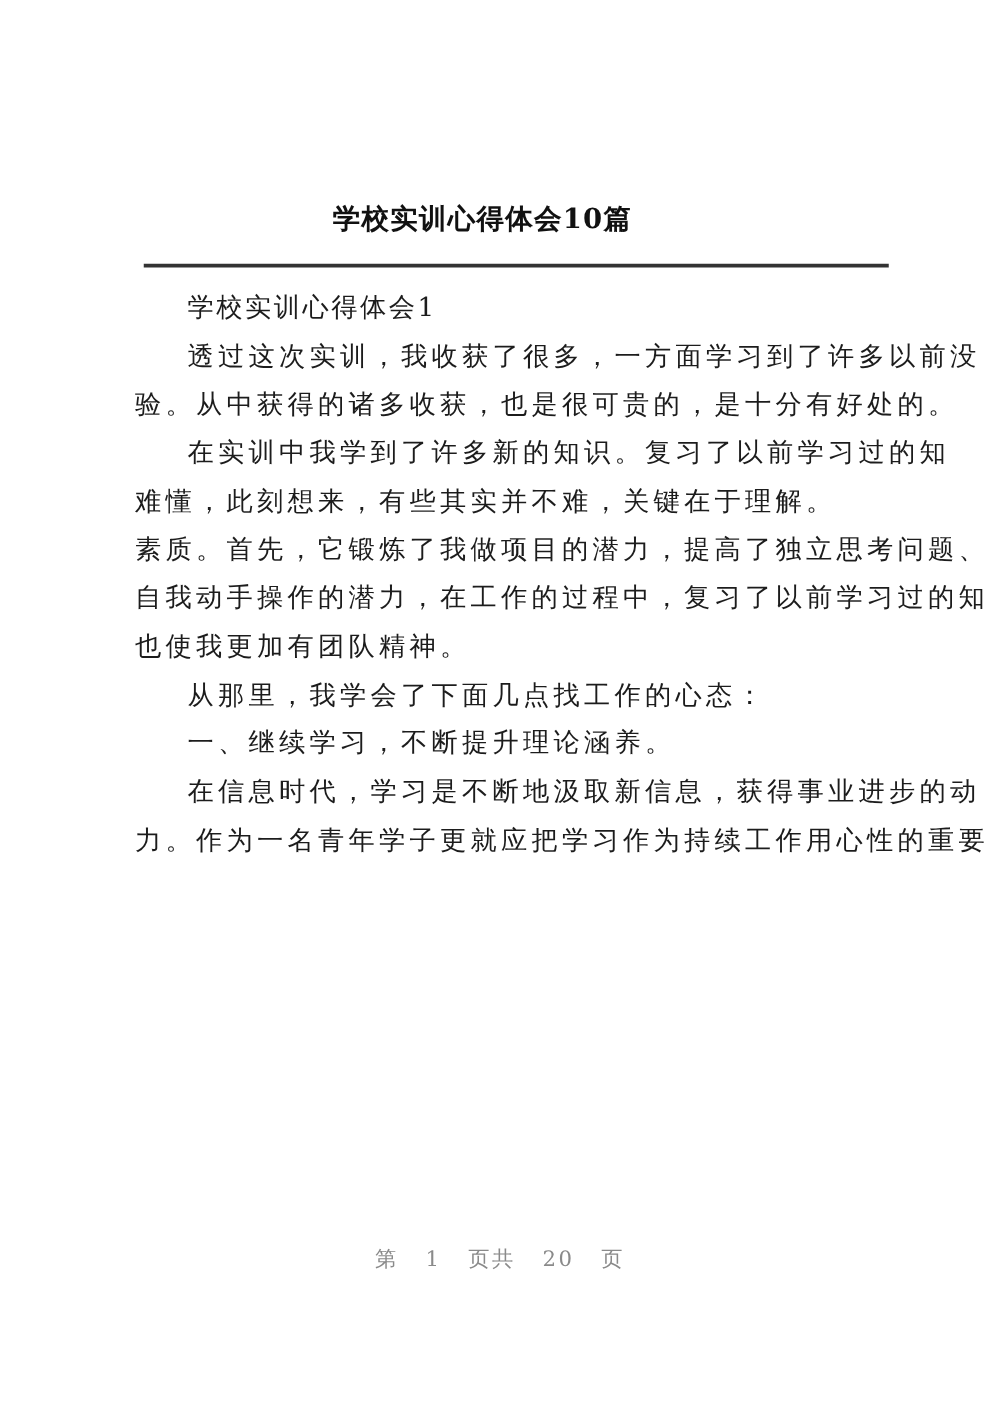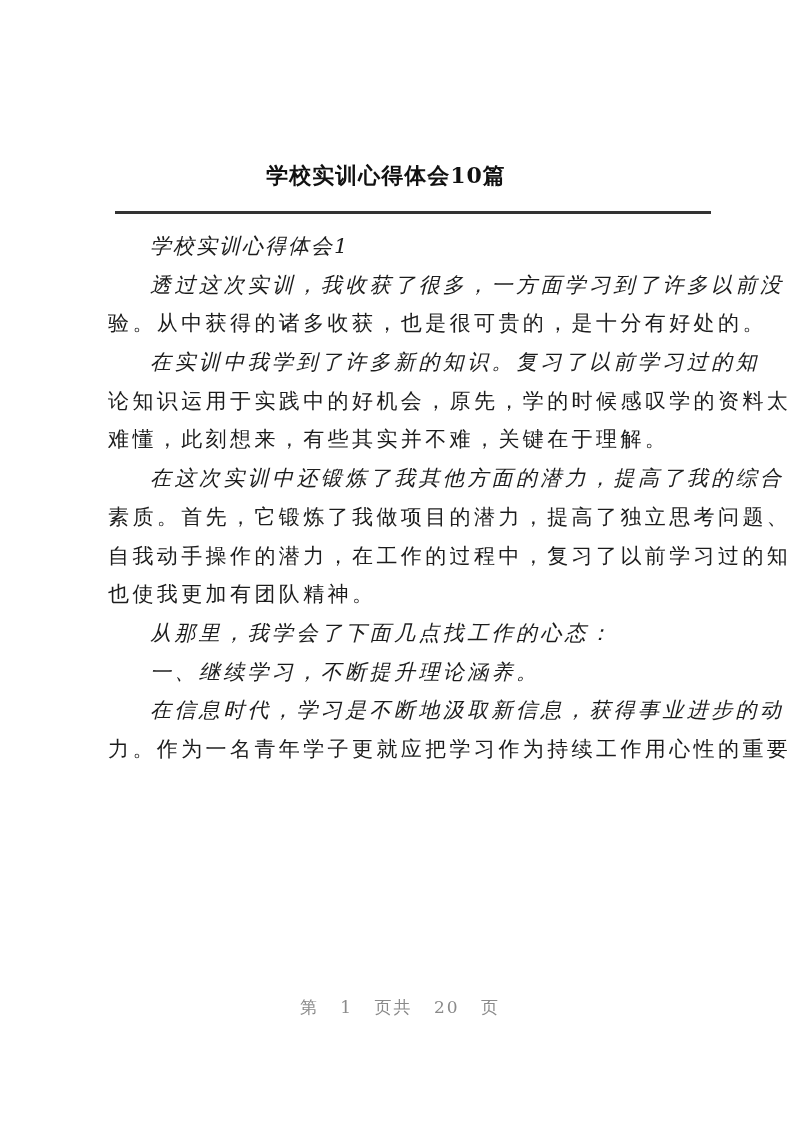--- a/index.html
+++ b/index.html
@@ -50,21 +50,20 @@
     .line {
       height: 38.7px;
       line-height: 38.7px;
       font-size: 21px;
       white-space: nowrap;
       letter-spacing: 3.4px;
       color: #1c1c1c;
     }
     .line.indent {
       padding-left: 42px;
-      font-style: italic;
     }
     .line.heading {
       letter-spacing: 2px;
     }
     .footer {
       position: absolute;
       left: 0;
       width: 800px;
       top: 996px;
       text-align: center;
@@ -80,23 +79,21 @@
 
 <div class="page">
   <div class="doc-title">学校实训心得体会10篇</div>
   <div class="title-rule"></div>
 
   <div class="body-text">
     <div class="line indent heading">学校实训心得体会1</div>
     <div class="line indent">透过这次实训，我收获了很多，一方面学习到了许多以前没</div>
     <div class="line">验。从中获得的诸多收获，也是很可贵的，是十分有好处的。</div>
     <div class="line indent">在实训中我学到了许多新的知识。复习了以前学习过的知</div>
-    <div class="line">论知识运用于实践中的好机会，原先，学的时候感叹学的资料太</div>
     <div class="line">难懂，此刻想来，有些其实并不难，关键在于理解。</div>
-    <div class="line indent">在这次实训中还锻炼了我其他方面的潜力，提高了我的综合</div>
     <div class="line">素质。首先，它锻炼了我做项目的潜力，提高了独立思考问题、</div>
     <div class="line">自我动手操作的潜力，在工作的过程中，复习了以前学习过的知</div>
     <div class="line">也使我更加有团队精神。</div>
     <div class="line indent">从那里，我学会了下面几点找工作的心态：</div>
     <div class="line indent">一、继续学习，不断提升理论涵养。</div>
     <div class="line indent">在信息时代，学习是不断地汲取新信息，获得事业进步的动</div>
     <div class="line">力。作为一名青年学子更就应把学习作为持续工作用心性的重要</div>
   </div>
 
   <div class="footer">

